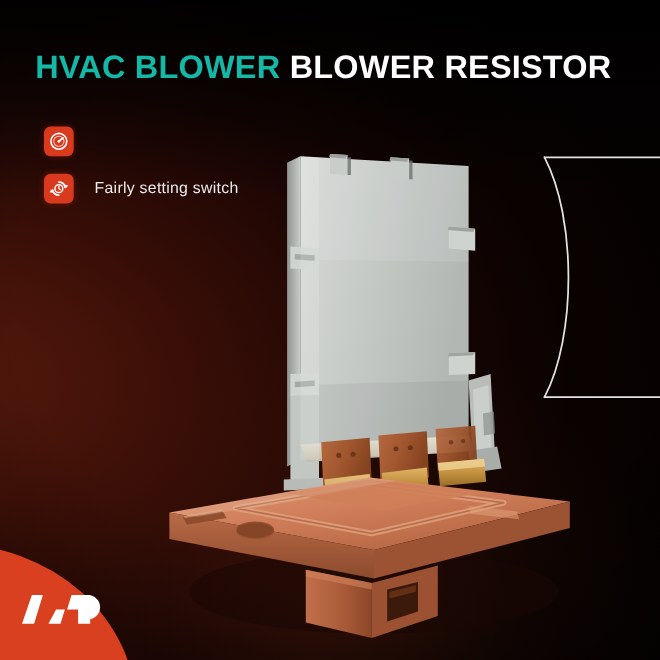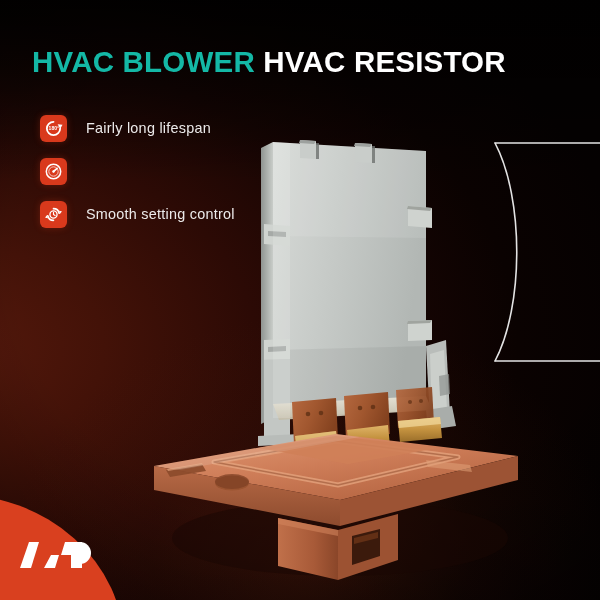--- a/index.html
+++ b/index.html
@@ -161,35 +161,25 @@
   <div class="bg-topdark"></div>
   <div class="bg-vignette"></div>
 
   <div class="deco-outline">
     <svg width="118" height="224" viewBox="0 0 118 224" fill="none">
       <path d="M7 3 L118 3 M7 3 C 36 58, 36 166, 7 221 M7 221 L118 221" stroke="#e3e3e3" stroke-width="1.6" fill="none" stroke-linecap="square" stroke-linejoin="miter"></path>
     </svg>
   </div>
 
   <div class="title">
-    <span class="accent">HVAC BLOWER</span><span>&nbsp;</span><span class="plain">HVAC RESISTOR</span>
+    <span class="accent">HVAC BLOWER</span><span>&nbsp;</span><span class="plain">BLOWER RESISTOR</span>
   </div>
 
   <div class="features">
 
-    <div class="feature">
-      <div class="feat-icon">
-        <svg width="19" height="19" viewBox="0 0 24 24">
-          <path d="M12 3.6 A8.4 8.4 0 1 0 20.4 12" stroke="#ffffff" stroke-width="2.3" fill="none" stroke-linecap="round"></path>
-          <path d="M20.6 12.4 L17.2 6.6 L23.4 7.4 Z" fill="#ffffff"></path>
-          <text x="12.4" y="14.2" text-anchor="middle" font-family="Liberation Sans, sans-serif" font-size="6.4" font-weight="700" fill="#ffffff">180°</text>
-        </svg>
-      </div>
-      <div class="feat-label">Fairly long lifespan</div>
-    </div>
 
     <div class="feature">
       <div class="feat-icon">
         <svg width="19" height="19" viewBox="0 0 24 24">
           <circle cx="12" cy="12" r="9.1" stroke="#ffffff" stroke-width="1.9" fill="none"></circle>
           <circle cx="12" cy="12" r="5.9" stroke="#ffffff" stroke-width="1.2" fill="none" opacity="0.75"></circle>
           <path d="M12 12 L16.6 8.1" stroke="#ffffff" stroke-width="2.1" stroke-linecap="round"></path>
           <circle cx="12" cy="12" r="1.5" fill="#ffffff"></circle>
         </svg>
       </div>
@@ -199,21 +189,21 @@
       <div class="feat-icon">
         <svg width="19" height="19" viewBox="0 0 24 24">
           <path d="M12 4.6 A7.4 7.4 0 0 1 19.2 10.4" stroke="#ffffff" stroke-width="2.1" fill="none" stroke-linecap="round"></path>
           <path d="M12 19.4 A7.4 7.4 0 0 1 4.8 13.6" stroke="#ffffff" stroke-width="2.1" fill="none" stroke-linecap="round"></path>
           <path d="M20.6 11.2 L18.9 7.4 L22.6 8.0 Z" fill="#ffffff"></path>
           <path d="M3.4 12.8 L5.1 16.6 L1.4 16.0 Z" fill="#ffffff"></path>
           <circle cx="12" cy="12" r="4.5" stroke="#ffffff" stroke-width="1.7" fill="none"></circle>
           <path d="M12 9.4 L12 12.1 L14.0 13.3" stroke="#ffffff" stroke-width="1.5" fill="none" stroke-linecap="round" stroke-linejoin="round"></path>
         </svg>
       </div>
-      <div class="feat-label">Smooth setting control</div>
+      <div class="feat-label">Fairly setting switch</div>
     </div>
 
   </div>
 
   <div class="product">
     <svg width="390" height="470" viewBox="0 0 390 470">
       <defs>
         <linearGradient id="gPlateFace" x1="0" y1="0" x2="1" y2="0.25">
           <stop offset="0" stop-color="#d6d9d6"></stop>
           <stop offset="0.45" stop-color="#c6cac7"></stop>

